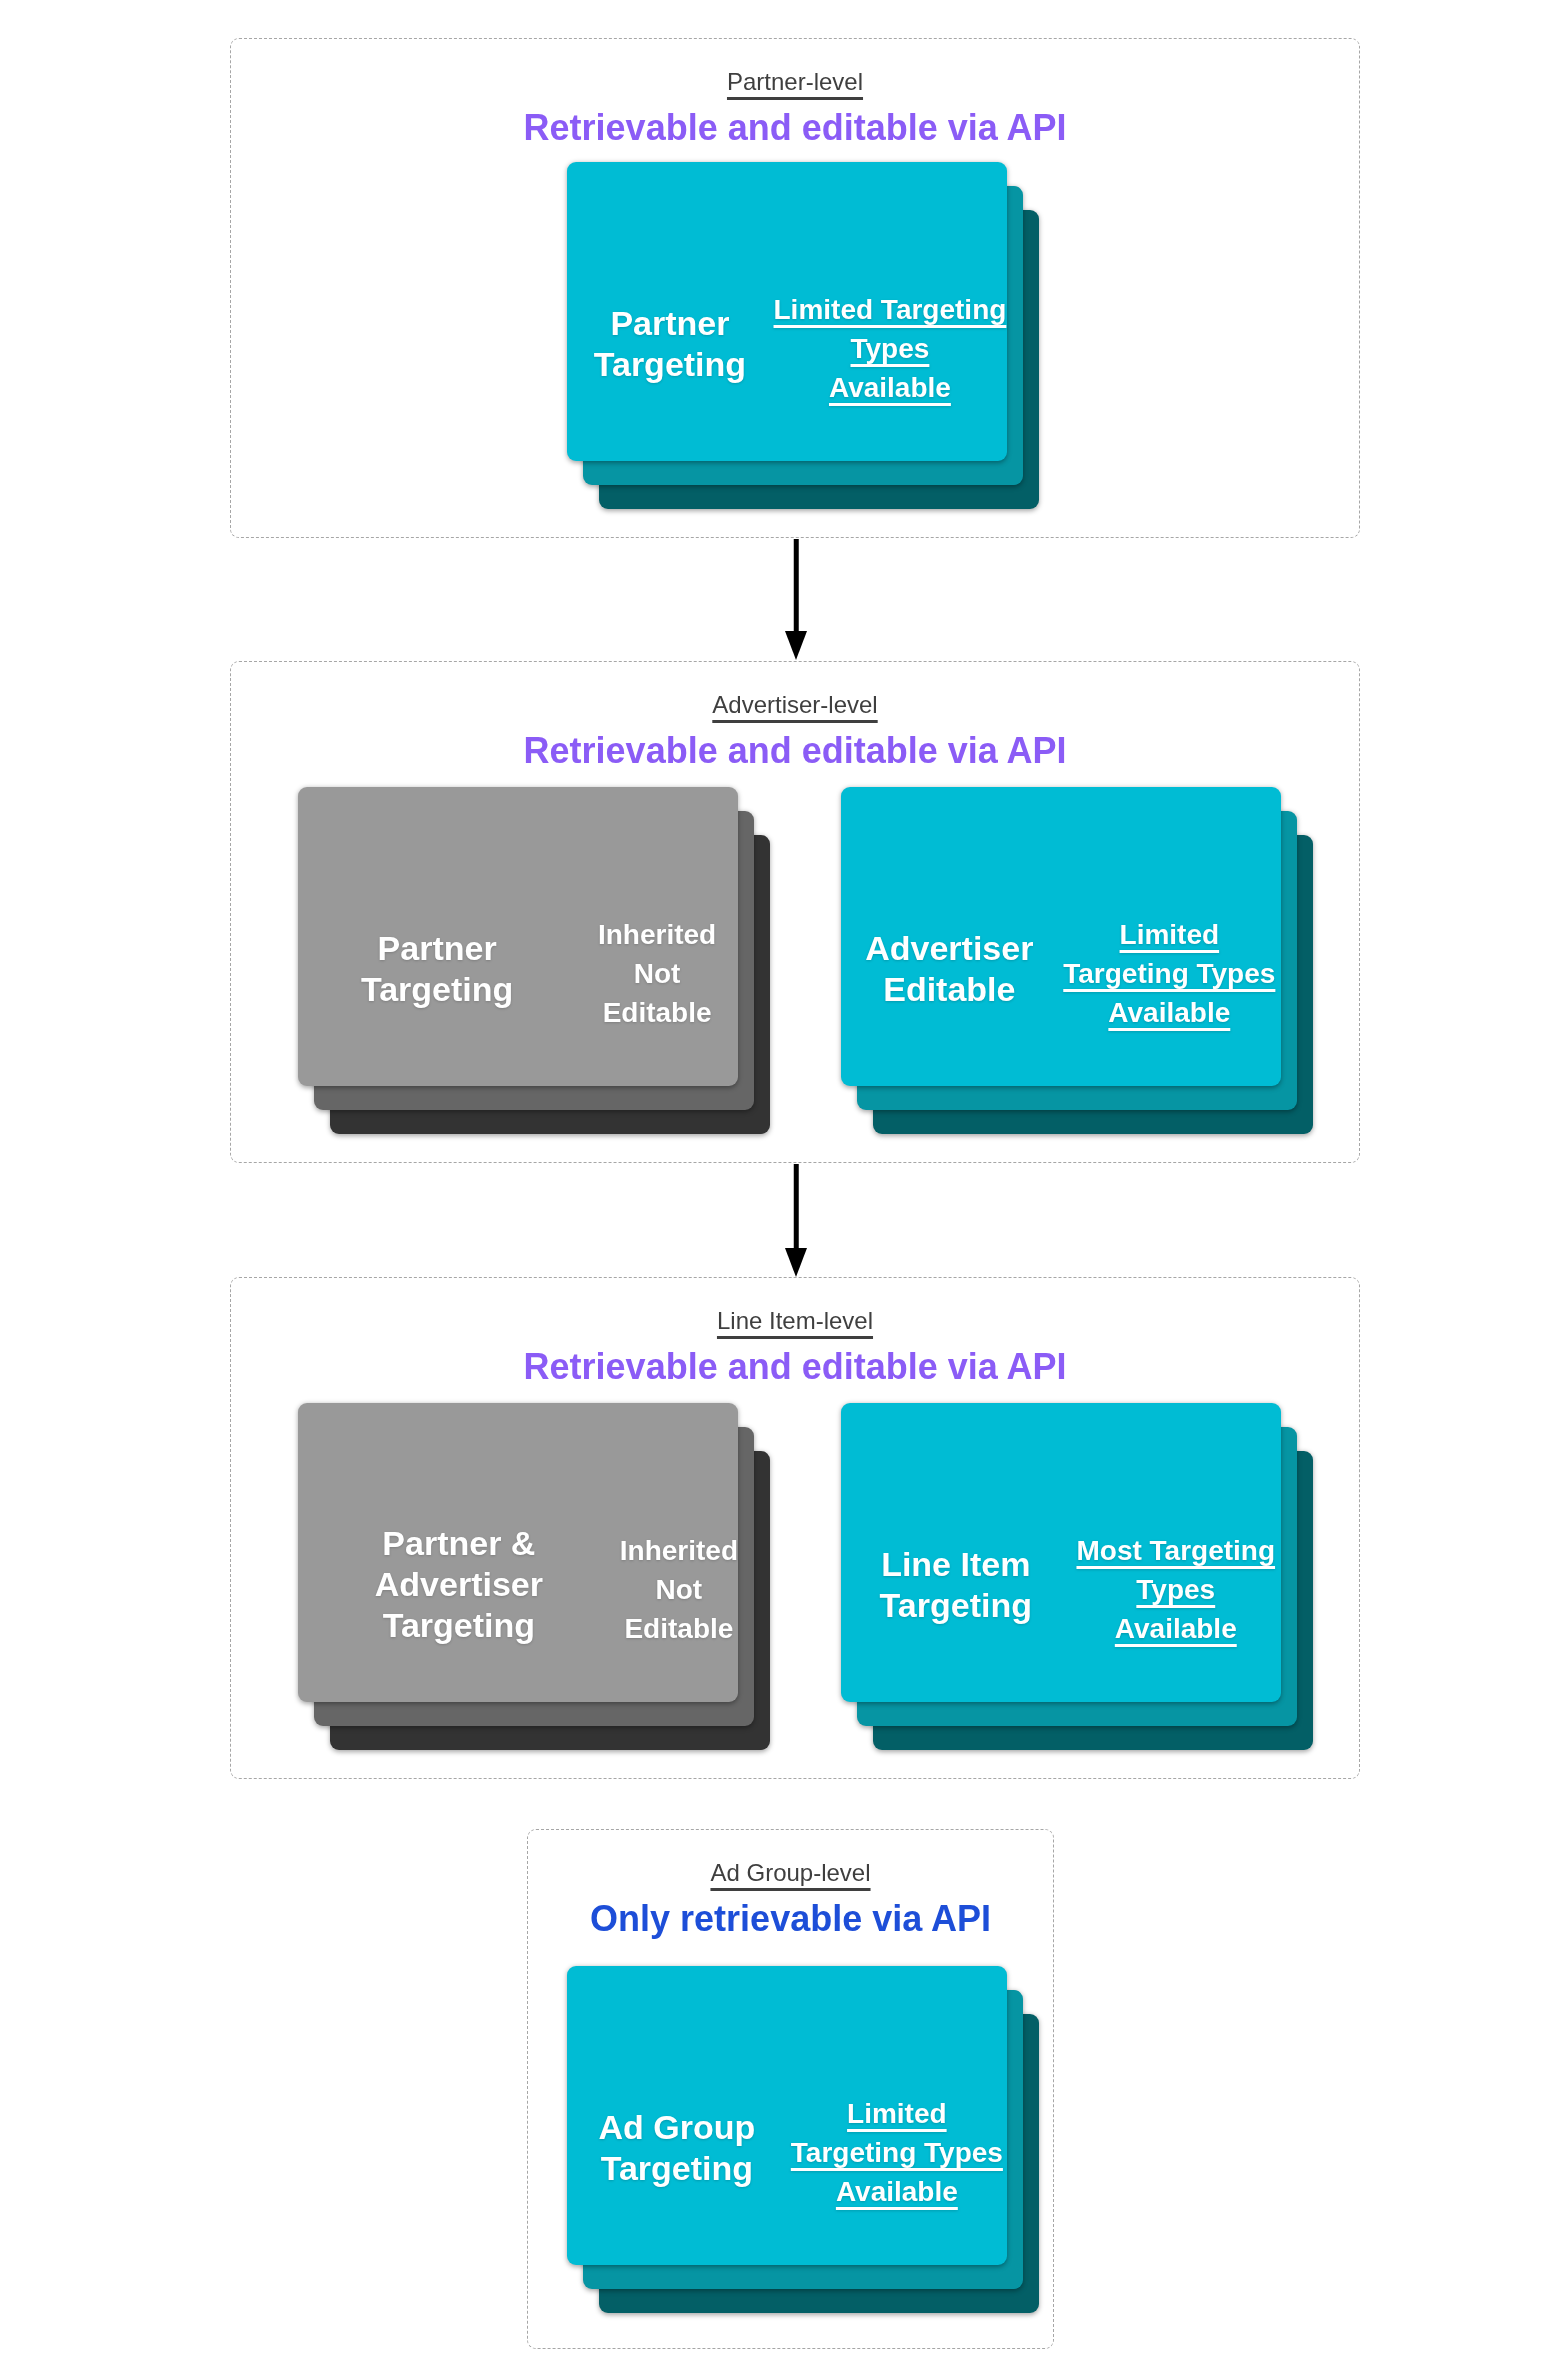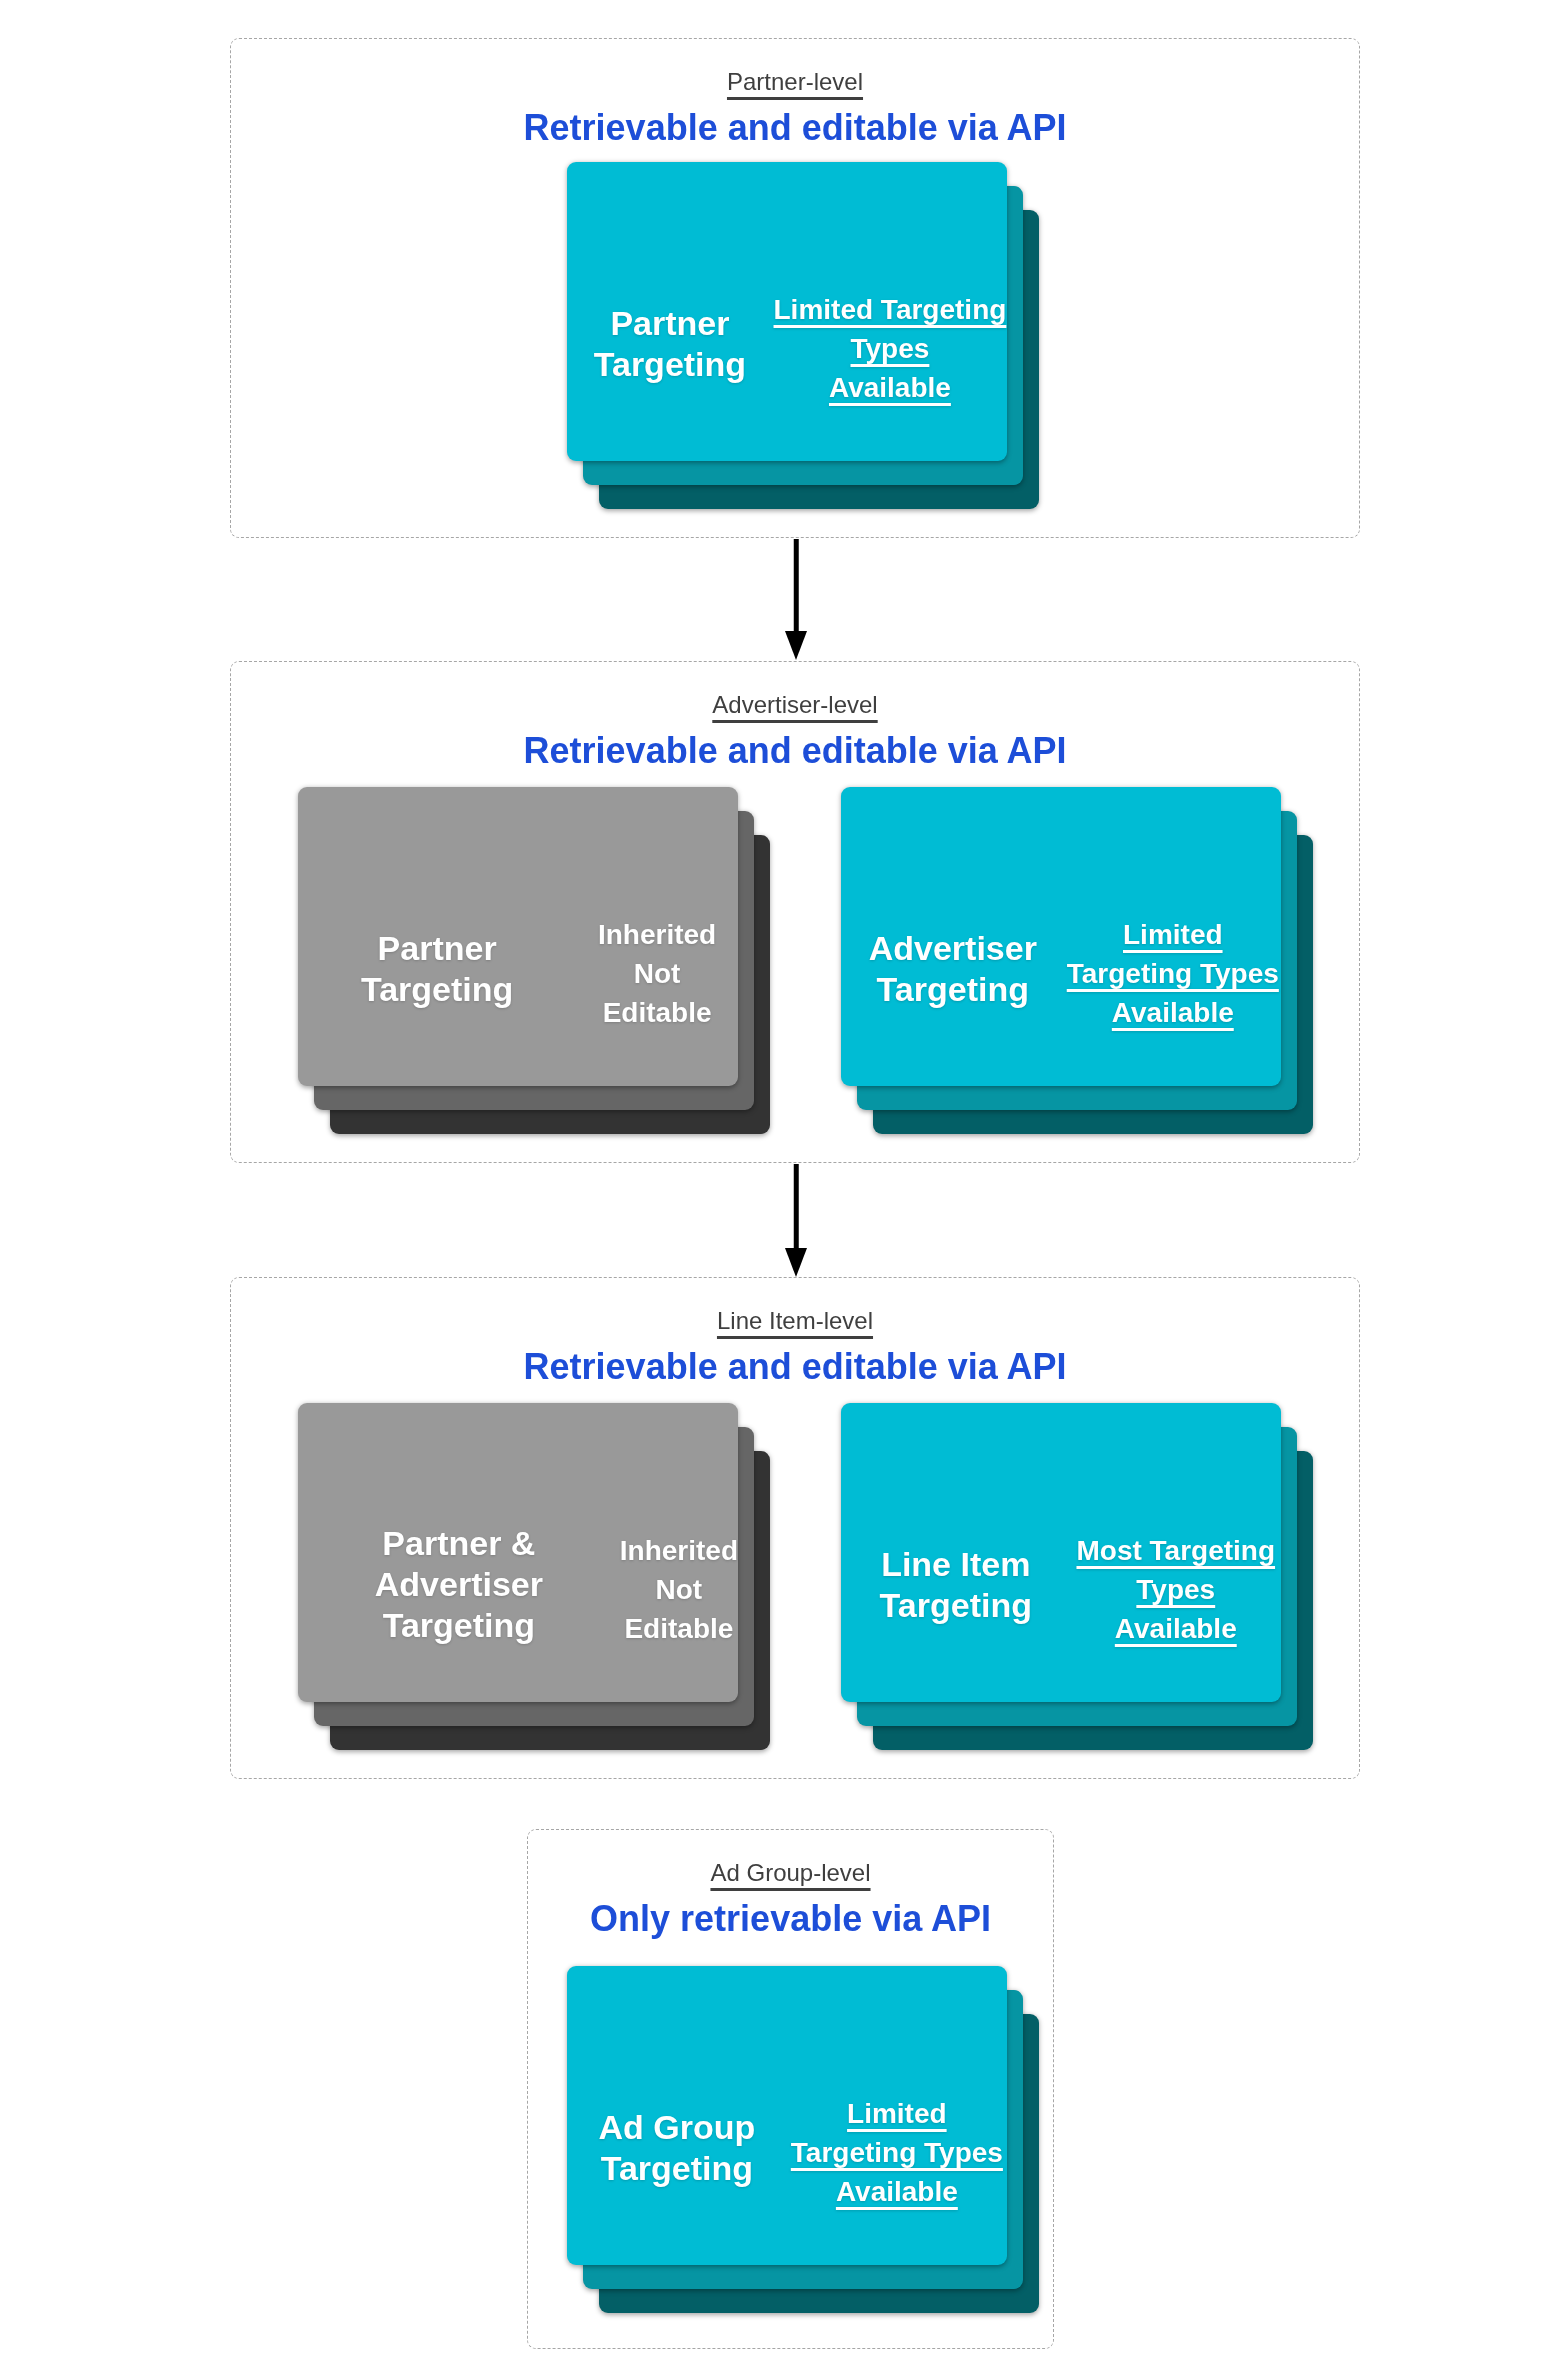--- a/index.html
+++ b/index.html
@@ -27,21 +27,21 @@
     color: #3f3f3f;
     font-size: 24px;
     line-height: 46px;
     font-weight: 400;
     text-decoration: underline;
     text-decoration-thickness: 2.7px;
     text-underline-offset: 7.1px;
   }
   .section-sub {
     text-align: center;
-    color: #1d4ed8;
+    color: #8b5cf6;
     font-size: 36px;
     line-height: 46px;
     font-weight: 700;
   }
   .section-sub.red { color: #1d4ed8; }
 
   .stack { position: absolute; width: 472px; height: 347px; }
   .layer {
     position: absolute;
     width: 440px;
@@ -164,21 +164,21 @@
       <div class="card-body">
         <div class="body-line">Inherited</div>
         <div class="body-line">Not Editable</div>
       </div>
     </div>
   </div>
   <div class="stack cyan" id="stack-adv-right">
     <div class="layer back"></div>
     <div class="layer mid"></div>
     <div class="layer front">
-      <div class="card-title">Advertiser Targeting</div>
+      <div class="card-title">Advertiser Editable</div>
       <div class="card-body underlined">
         <div class="body-line">Limited Targeting Types</div>
         <div class="body-line">Available</div>
       </div>
     </div>
   </div>
 </div>
 
 <div class="arrow" id="arrow-2">
   <div class="shaft"></div>

